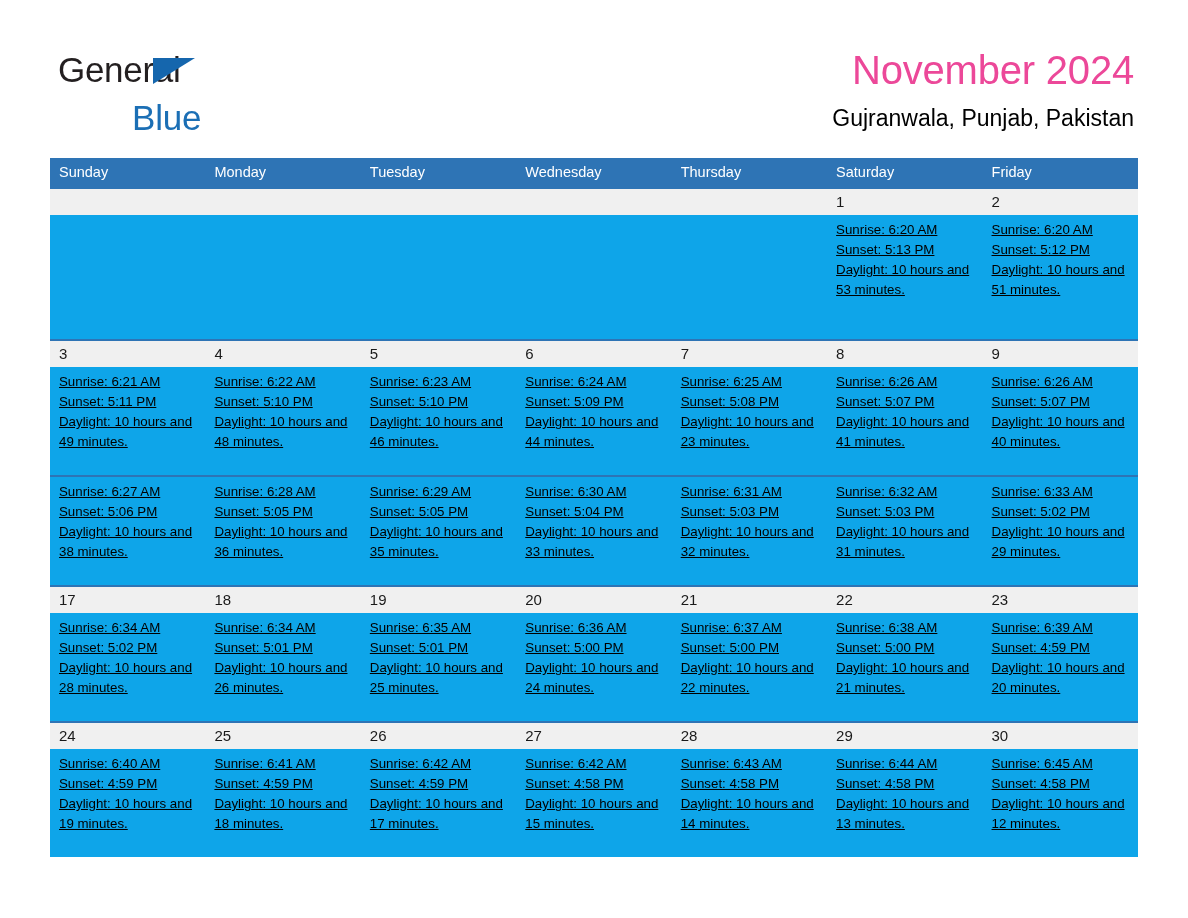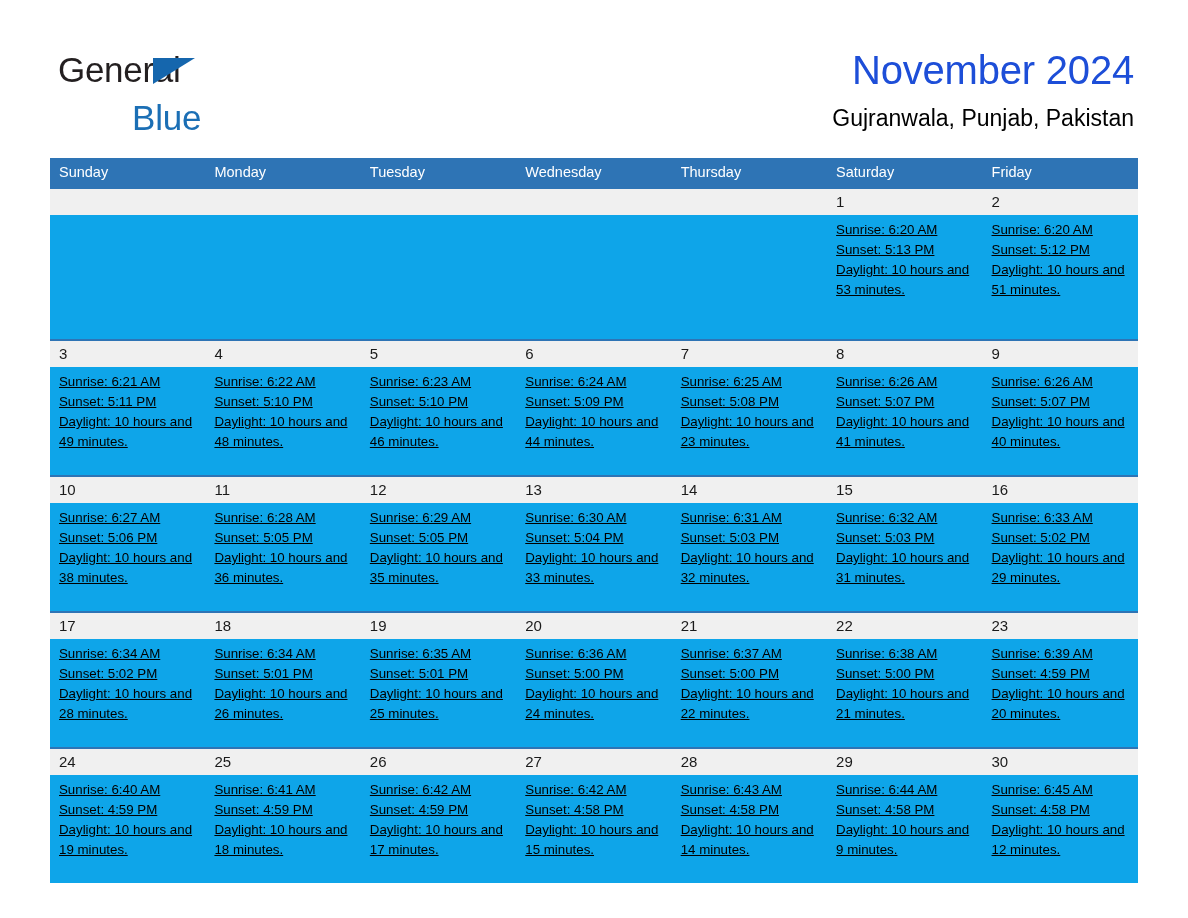--- a/index.html
+++ b/index.html
@@ -72,21 +72,21 @@
 
   .title-block {
     position: absolute;
     right: 55px;
     top: 46px;
     text-align: right;
   }
   .cal-title {
     font-size: 40px;
     font-weight: normal;
-    color: #1d4ed8;
+    color: #ec4899;
     letter-spacing: -0.2px;
     line-height: 48px;
     margin: 0;
     white-space: nowrap;
   }
   .cal-subtitle {
     font-size: 23px;
     font-weight: normal;
     color: #000000;
     line-height: 30px;
@@ -272,29 +272,20 @@
         </div>
         <div class="body-cell">
           <p>Sunrise: 6:26 AM</p>
           <p>Sunset: 5:07 PM</p>
           <p class="wrapline">Daylight: 10 hours and 40 minutes.</p>
         </div>
       </div>
     </div>
 
     <div class="week">
-      <div class="week-datestrip">
-        <div class="date-cell">10</div>
-        <div class="date-cell">11</div>
-        <div class="date-cell">12</div>
-        <div class="date-cell">13</div>
-        <div class="date-cell">14</div>
-        <div class="date-cell">15</div>
-        <div class="date-cell">16</div>
-      </div>
       <div class="week-bodyrow">
         <div class="body-cell">
           <p>Sunrise: 6:27 AM</p>
           <p>Sunset: 5:06 PM</p>
           <p class="wrapline">Daylight: 10 hours and 38 minutes.</p>
         </div>
         <div class="body-cell">
           <p>Sunrise: 6:28 AM</p>
           <p>Sunset: 5:05 PM</p>
           <p class="wrapline">Daylight: 10 hours and 36 minutes.</p>
@@ -408,21 +399,21 @@
           <p class="wrapline">Daylight: 10 hours and 15 minutes.</p>
         </div>
         <div class="body-cell">
           <p>Sunrise: 6:43 AM</p>
           <p>Sunset: 4:58 PM</p>
           <p class="wrapline">Daylight: 10 hours and 14 minutes.</p>
         </div>
         <div class="body-cell">
           <p>Sunrise: 6:44 AM</p>
           <p>Sunset: 4:58 PM</p>
-          <p class="wrapline">Daylight: 10 hours and 9 minutes.</p>
+          <p class="wrapline">Daylight: 10 hours and 13 minutes.</p>
         </div>
         <div class="body-cell">
           <p>Sunrise: 6:45 AM</p>
           <p>Sunset: 4:58 PM</p>
           <p class="wrapline">Daylight: 10 hours and 12 minutes.</p>
         </div>
       </div>
     </div>
 
   </div>

